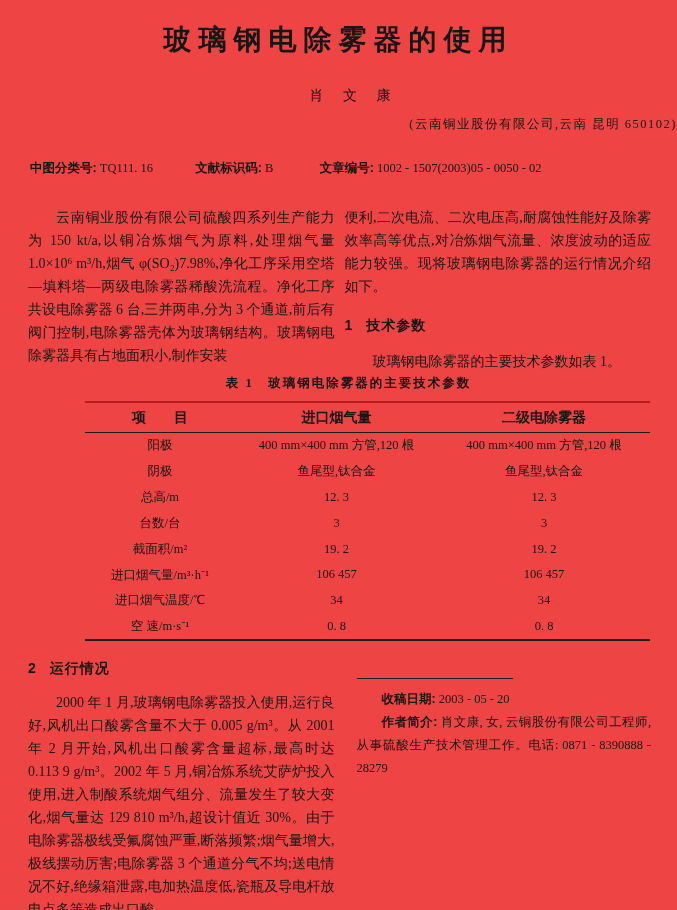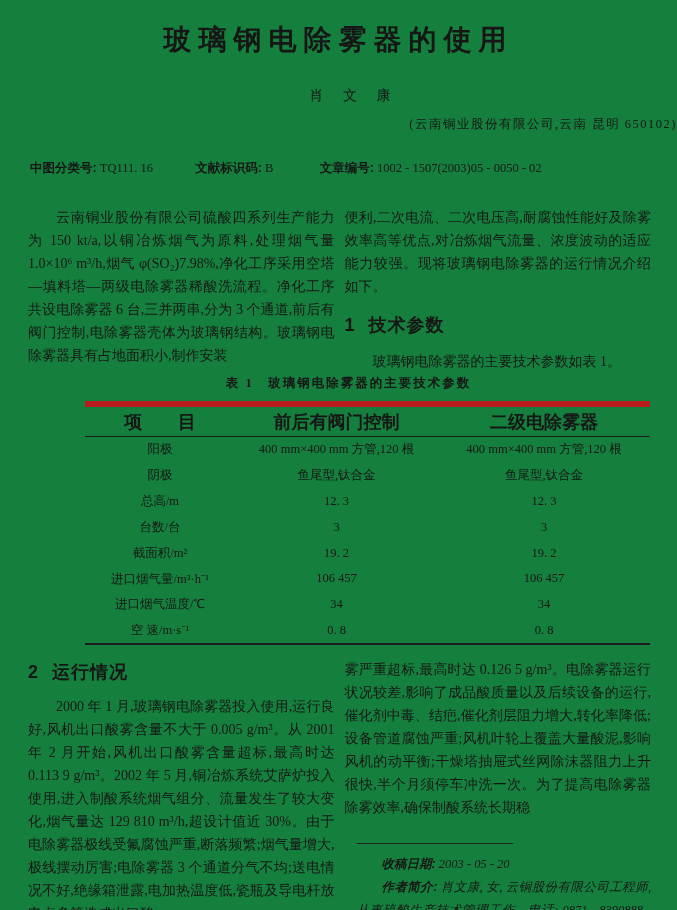--- a/index.html
+++ b/index.html
@@ -1,21 +1,21 @@
 <!DOCTYPE html>
 <html><head>
 <meta charset="utf-8">
 <style>
   html, body { margin: 0; padding: 0; background: #fbfbfa; }
   .page {
     position: relative;
     width: 677px;
     height: 910px;
     margin: 0 auto;
-    background: #15803d;
+    background: #ef4444;
     color: #161616;
     font-family: "Liberation Serif", serif;
     overflow: hidden;
   }
   
   .title {
     padding-top: 22px;
     text-align: center;
     font-family: "Liberation Sans", sans-serif;
     font-weight: bold;
@@ -50,46 +50,46 @@
     margin: 29px 26px 0 28px;
     gap: 10px;
   }
   .col { flex: 1; font-size: 14px; line-height: 23px; text-align: justify; }
   .col p { margin: 0; }
   .col p.indent { text-indent: 2em; }
   .sec-heading {
     margin: 16px 0 13px 0;
     font-family: "Liberation Sans", sans-serif;
     font-weight: bold;
-    font-size: 18px;
+    font-size: 14px;
     letter-spacing: 1px;
   }
   .sec-heading .sec-num { margin-right: 14px; letter-spacing: 0; }
   
   .table-block { margin-top: 2px; }
   .tcaption {
     text-align: center;
     font-weight: bold;
     font-size: 12.5px;
     letter-spacing: 2px;
     padding-left: 20px;
   }
   table.t1 {
     margin: 9px 0 0 85px;
     width: 565px;
     border-collapse: collapse;
     font-size: 12.5px;
   }
   table.t1 thead td {
     height: 29px;
-    border-top: 6px solid #b91c1c;
+    border-top: 2px solid #b91c1c;
     border-bottom: 1.2px solid #1c1c1c;
     font-family: Liberation Serif, serif;
     font-weight: bold;
-    font-size: 18px;
+    font-size: 14px;
   }
   table.t1 tbody tr:last-child td { border-bottom: 2px solid #1c1c1c; }
   table.t1 td { text-align: center; height: 25.8px; padding: 0; vertical-align: middle; }
   table.t1 td.c0 { width: 150px; }
   table.t1 td.c1 { width: 203px; }
   table.t1 td.c2 { width: 212px; }
   
   .cols-bottom { margin-top: 13px; }
   .cols-bottom .sec-heading { margin: 3px 0 11px 0; }
   
@@ -98,21 +98,21 @@
     font-size: 12.5px;
     line-height: 23px;
     text-align: left;
   }
   .footnote-rule {
     width: 156px;
     height: 0;
     border-top: 1.5px solid #222;
     margin: 0 0 9px 12px;
   }
-  .footnote p { margin: 0; text-indent: 2em; padding-left: 12px; text-align: justify; font-style: italic; }
+  .footnote p { margin: 0; text-indent: 2em; padding-left: 12px; text-align: justify; }
   .footnote b { font-family: "Liberation Sans", sans-serif; font-weight: bold; }
 </style>
 </head>
 <body>
 
 <div class="page">
 
   <div class="title">玻璃钢电除雾器的使用</div>
 
   <div class="author">肖 文 康</div>
@@ -142,21 +142,21 @@
       <p class="indent">玻璃钢电除雾器的主要技术参数如表 1。</p>
     </div>
   </div>
 
   <div class="table-block">
     <div class="tcaption">表 1　玻璃钢电除雾器的主要技术参数</div>
     <table class="t1">
       <thead>
         <tr>
           <td class="c0">项　　目</td>
-          <td class="c1">前后有阀门控制</td>
+          <td class="c1">进口烟气量</td>
           <td class="c2">二级电除雾器</td>
         </tr>
       </thead>
       <tbody>
         <tr>
           <td class="c0">阳极</td>
           <td class="c1">400 mm×400 mm 方管,120 根</td>
           <td class="c2">400 mm×400 mm 方管,120 根</td>
         </tr>
         <tr>
@@ -199,21 +199,20 @@
   </div>
 
   <div class="cols cols-bottom">
     <div class="col">
       <div class="sec-heading">
         <span class="sec-num">2</span><span>运行情况</span>
       </div>
       <p class="indent">2000 年 1 月,玻璃钢电除雾器投入使用,运行良好,风机出口酸雾含量不大于 0.005 g/m³。从 2001 年 2 月开始,风机出口酸雾含量超标,最高时达 0.113 9 g/m³。2002 年 5 月,铜冶炼系统艾萨炉投入使用,进入制酸系统烟气组分、流量发生了较大变化,烟气量达 129 810 m³/h,超设计值近 30%。由于电除雾器极线受氟腐蚀严重,断落频繁;烟气量增大,极线摆动厉害;电除雾器 3 个通道分气不均;送电情况不好,绝缘箱泄露,电加热温度低,瓷瓶及导电杆放电点多等造成出口酸</p>
     </div>
     <div class="col">
-      <p>雾严重超标,最高时达 0.126 5 g/m³。电除雾器运行状况较差,影响了成品酸质量以及后续设备的运行,催化剂中毒、结疤,催化剂层阻力增大,转化率降低;设备管道腐蚀严重;风机叶轮上覆盖大量酸泥,影响风机的动平衡;干燥塔抽屉式丝网除沫器阻力上升很快,半个月须停车冲洗一次。为了提高电除雾器除雾效率,确保制酸系统长期稳</p>
       <div class="footnote">
         <div class="footnote-rule"></div>
         <p>
           <b>收稿日期:</b>
           <span>2003 - 05 - 20</span>
         </p>
         <p>
           <b>作者简介:</b>
           <span>肖文康, 女, 云铜股份有限公司工程师, 从事硫酸生产技术管理工作。电话: 0871 - 8390888 - 28279</span>
         </p>

